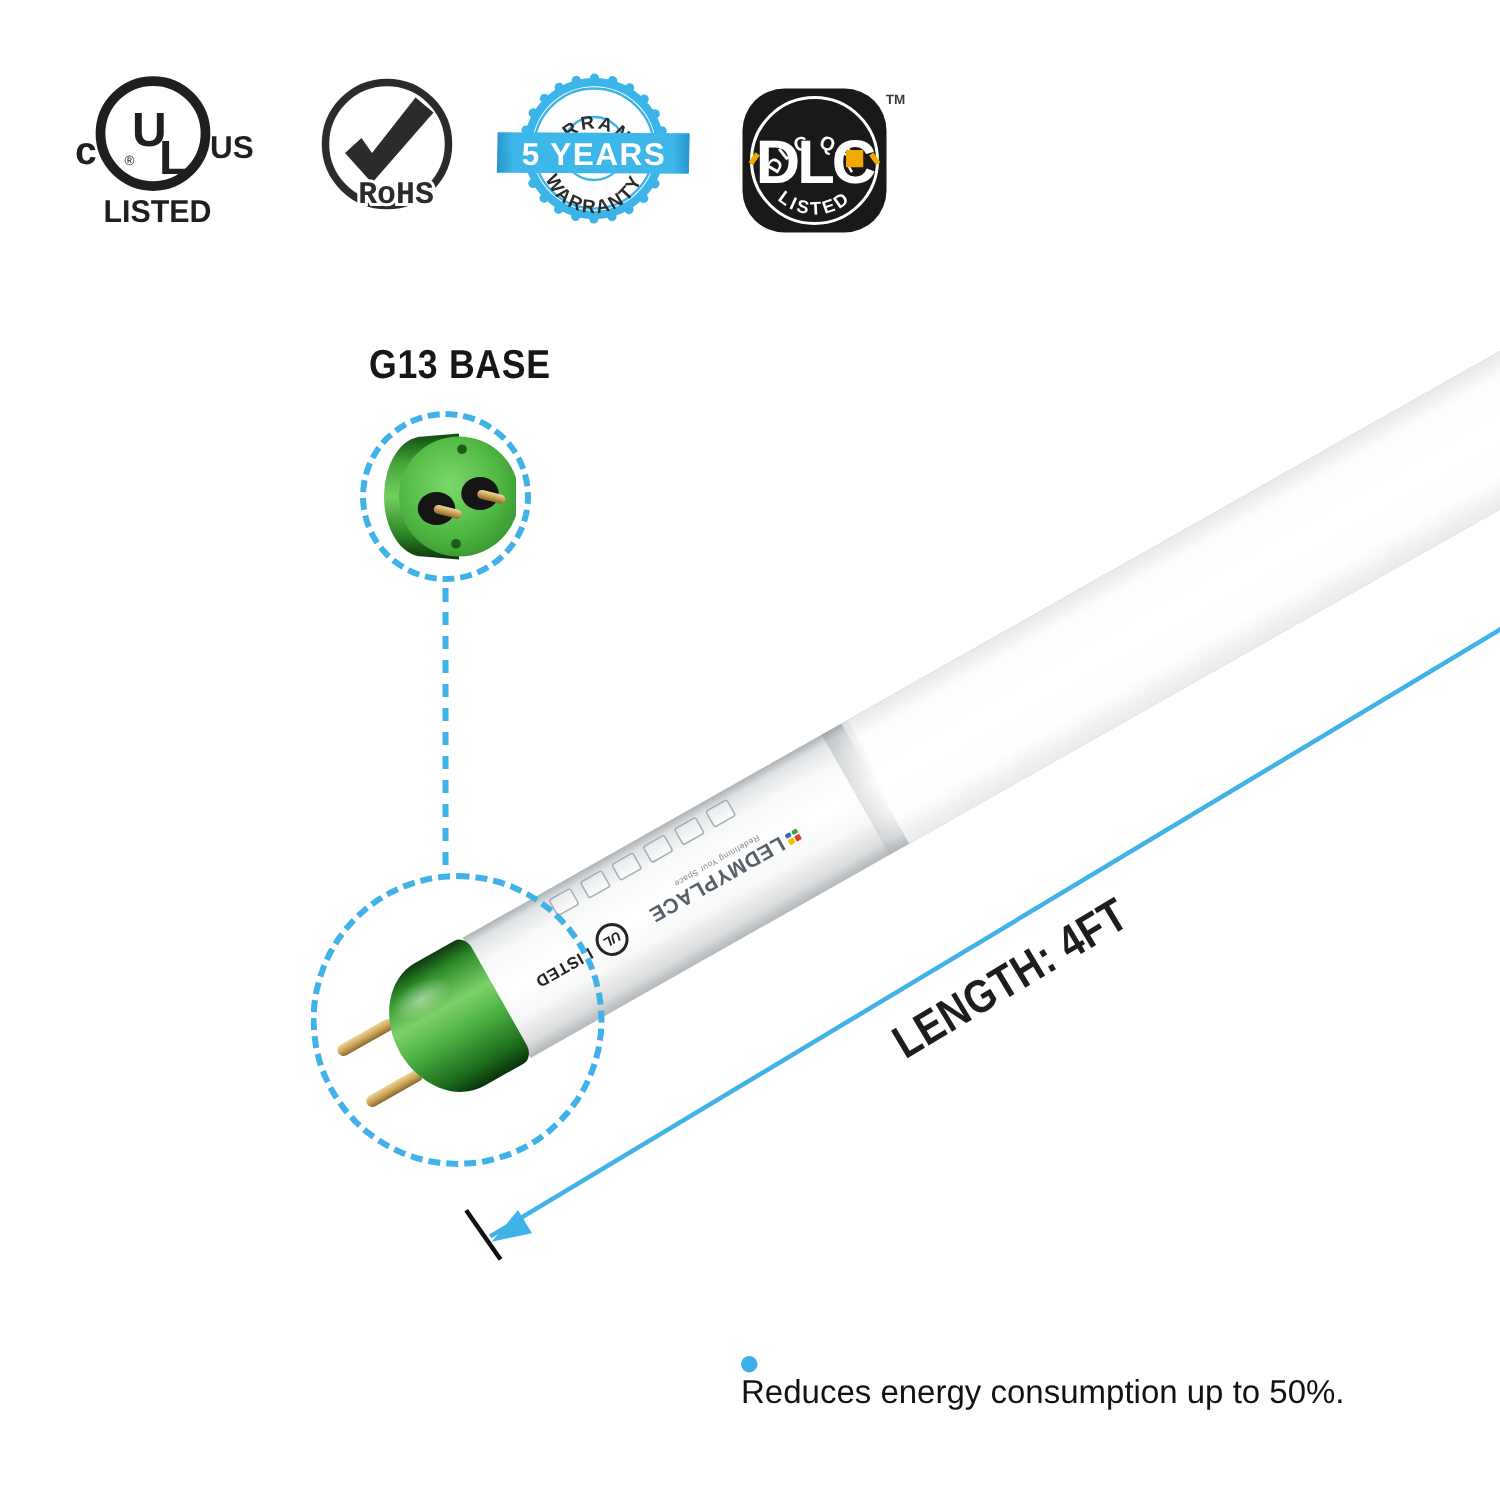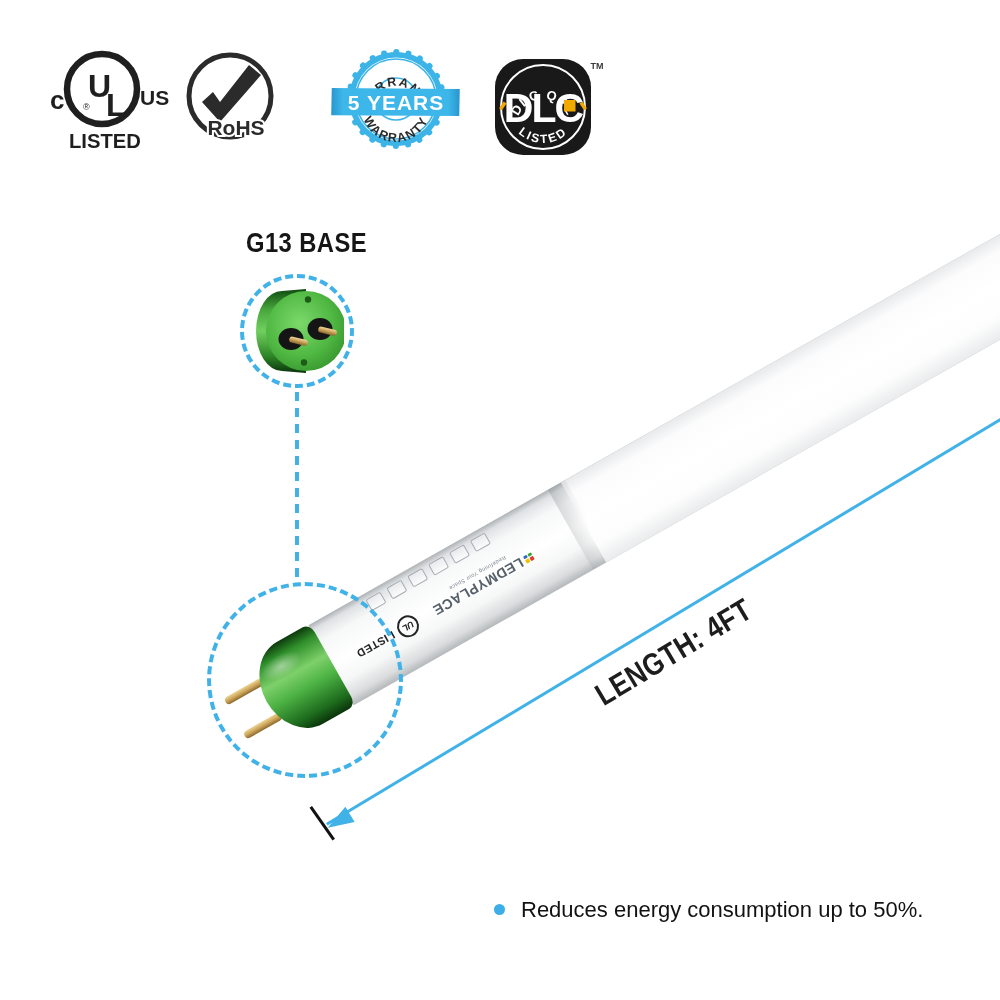--- a/index.html
+++ b/index.html
@@ -101,21 +101,21 @@
   .dim-label{
     position:absolute;left:298px;top:12px;font-size:31px;font-weight:bold;color:#1d1d1d;
     letter-spacing:.5px;transform:scaleX(.85);transform-origin:left top;white-space:nowrap;
   }
   .dim-tick{
     position:absolute;left:312px;top:806px;width:40px;height:2.5px;background:#111;
     transform-origin:0 0;transform:rotate(55deg);z-index:3;
   }
   
   .features{position:absolute;left:494px;top:897px;z-index:2;}
-  .feature-row{display:flex;align-items:flex-start;margin-bottom:11px;}
+  .feature-row{display:flex;align-items:flex-start;margin-bottom:11px;flex-direction:column;}
   .feature-dot{
     width:11px;height:11px;border-radius:50%;background:#3caee8;flex:0 0 11px;margin:7px 16px 0 0;
   }
   .feature-text{font-size:22px;color:#121212;line-height:25px;}
 </style>
 </head>
 <body>
 
 <div class="stage">
 
@@ -125,21 +125,21 @@
       <text x="49" y="53" font-size="33" font-weight="bold" fill="#1f1f1f" style="letter-spacing:-14px;opacity:0;">UL</text>
       <text x="50" y="52" font-size="32" font-weight="bold" fill="#1f1f1f">U</text>
       <text x="68" y="71" font-size="32" font-weight="bold" fill="#1f1f1f">L</text>
       <text x="45" y="65" font-size="9" fill="#1f1f1f">®</text>
       <text x="12" y="64" font-size="26" font-weight="900" fill="#1f1f1f">c</text>
       <text x="102" y="60" font-size="21" font-weight="900" fill="#1f1f1f">US</text>
       <text x="67" y="103" font-size="21" font-weight="900" fill="#1f1f1f" text-anchor="middle" textLength="72" lengthAdjust="spacingAndGlyphs">LISTED</text>
     </svg>
   </div>
 
-  <div class="badge" style="left:182px;top:50px;">
+  <div class="badge" style="left:210px;top:50px;font-family:Liberation Mono, monospace;">
     <svg width="96" height="96" viewBox="0 0 96 96">
       <circle cx="48" cy="46" r="41" fill="none" stroke="#2b2b2b" stroke-width="5"></circle>
       <polygon points="20,52 31,42 38,52 67,15 79,25 38,72" fill="#2b2b2b"></polygon>
       <text x="54" y="85" font-size="21" font-weight="bold" fill="#2b2b2b" text-anchor="middle" style="paint-order:stroke;stroke:#ffffff;stroke-width:4px;">RoHS</text>
     </svg>
   </div>
 
   <div class="badge" style="left:330px;top:42px;">
     <svg width="132" height="122" viewBox="0 0 132 122">
       <defs>

